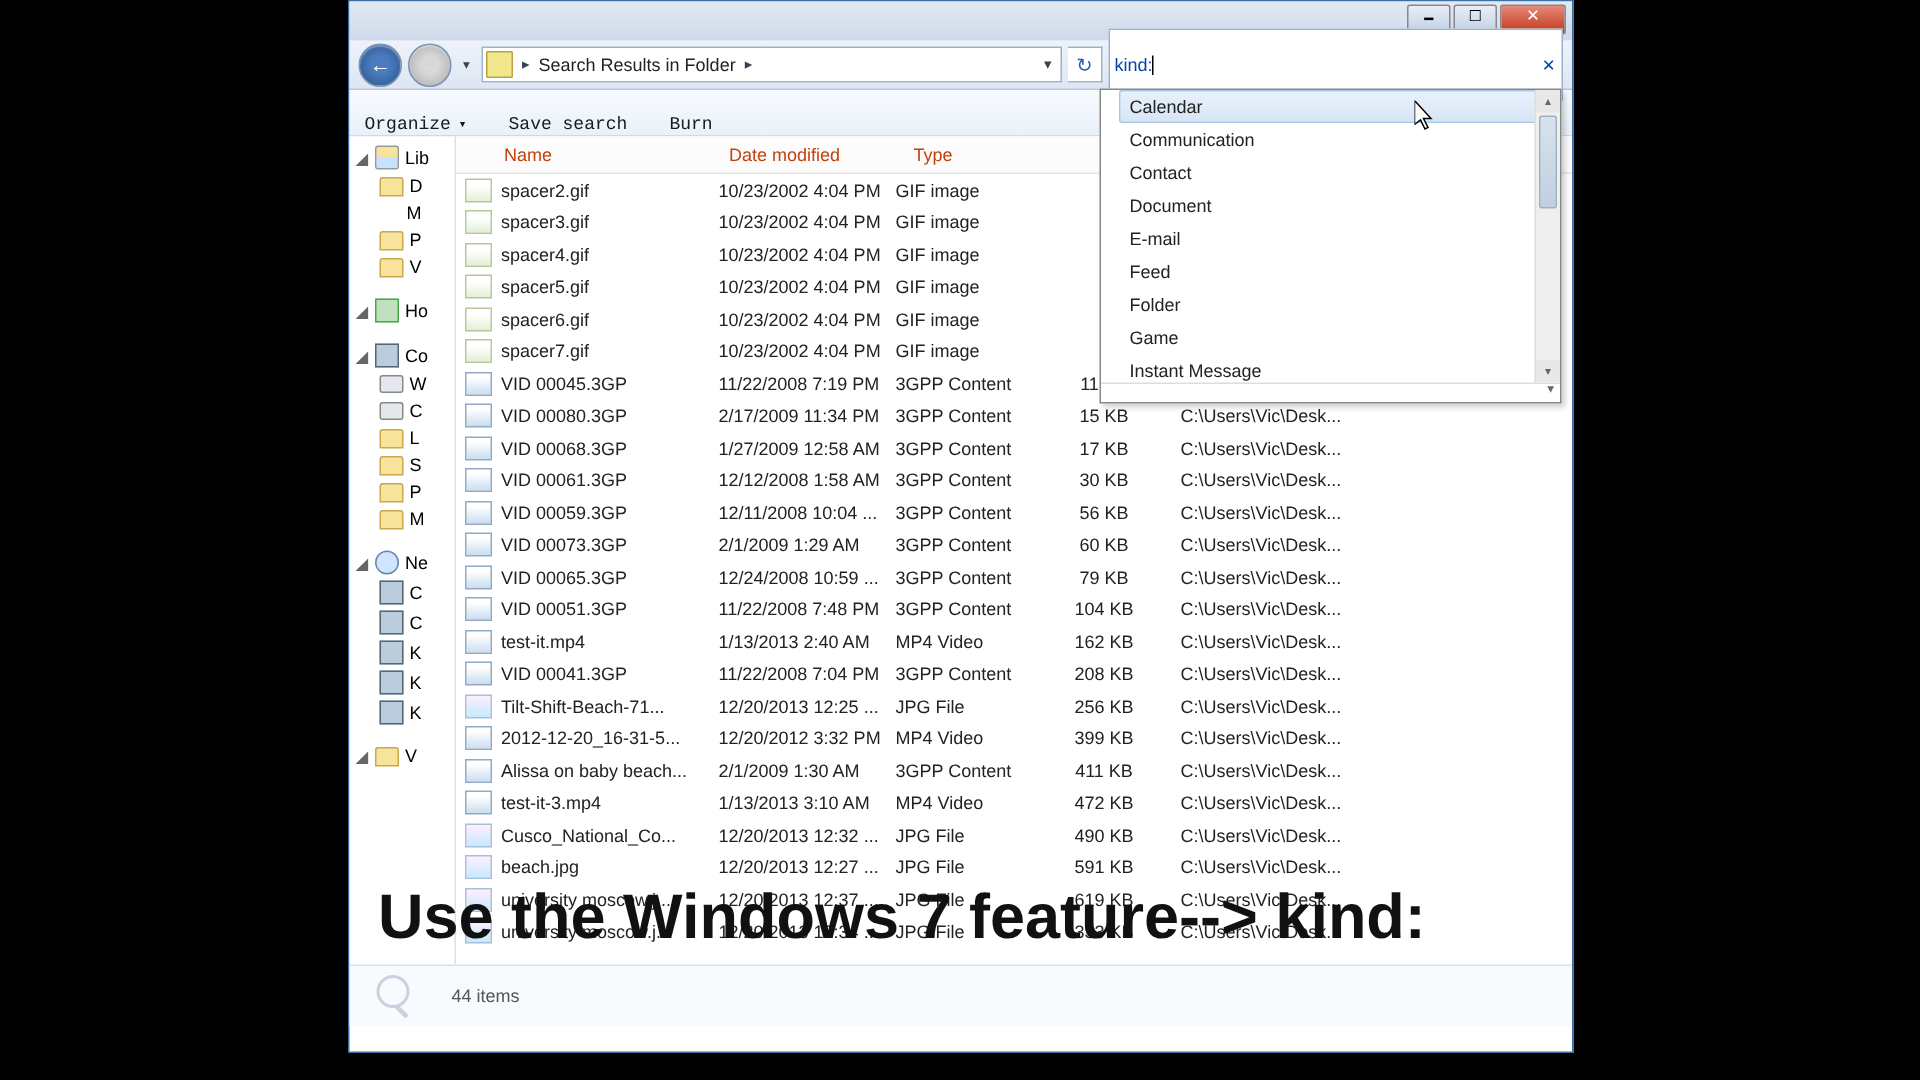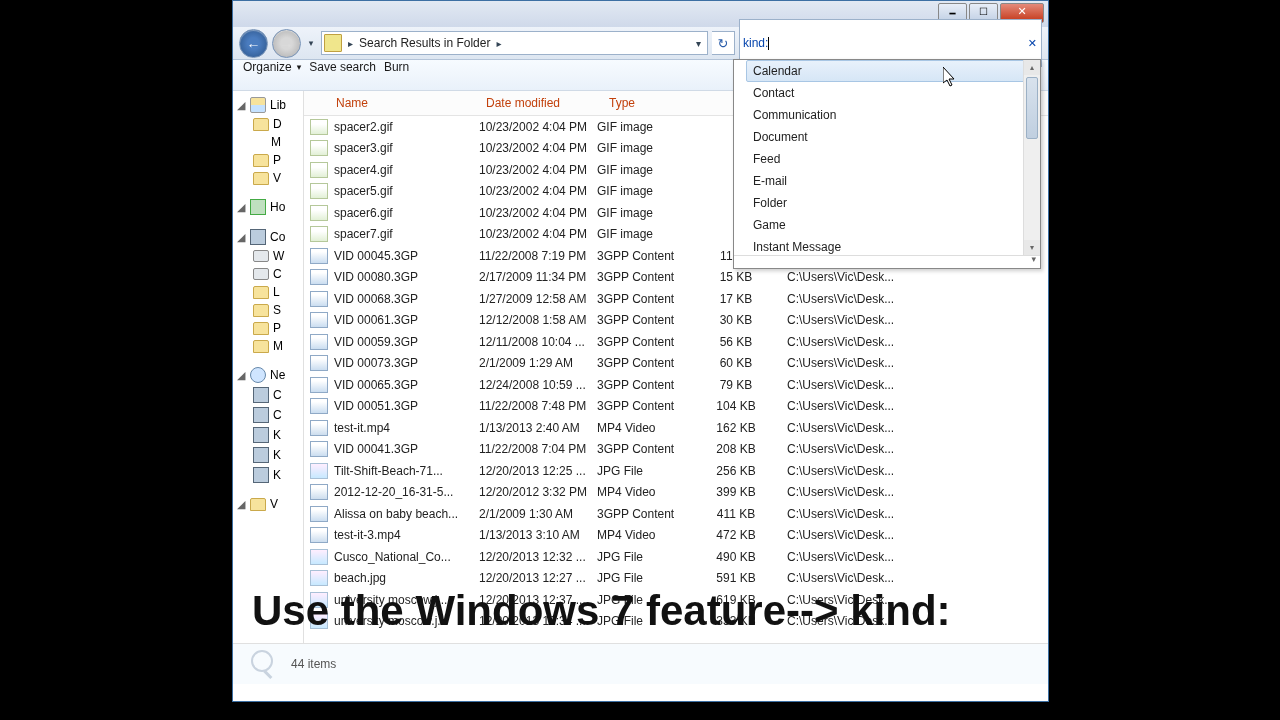--- a/index.html
+++ b/index.html
@@ -115,23 +115,24 @@
   @keyframes blink { 50% { opacity: 0; } }
   .search-clear {
     position:absolute; right:4px; color:#0645ad; font-size:11px; cursor:pointer;
   }
 
   .toolbar {
     height: 30px;
     background: linear-gradient(#f7fbff, #e9f1fa);
     border-bottom: 1px solid #d0dae6;
     display: flex;
-    align-items: flex-start;
+    align-items: flex-end;
     padding: 0 10px;
-    gap: 8px;
+    gap: 28px;
+    font-family: Liberation Mono, monospace;
   }
   .toolbar-btn {
     color:#1a1a1a; font-size:12px; display:flex; align-items:center; gap:5px;
   }
   .toolbar-btn.drop::after { content:"▾"; font-size:9px; }
 
   .splitbody {
     display: flex;
     height: 552px;
     background:#fff;
@@ -189,21 +190,21 @@
   .row .c { overflow:hidden; white-space:nowrap; text-overflow: ellipsis; }
   .c-name { width:145px; }
   .c-date { width:118px; }
   .c-type { width:106px; }
   .c-size { width:66px; text-align:center; padding-right: 6px;}
   .c-folder { flex:1; padding-left:12px; overflow:hidden; }
 
   .statusbar {
     height: 40px;
     border-top: 1px solid #e0e0e0;
-    display:flex; align-items:center; padding: 0 12px; gap:14px;
+    display:flex; align-items:center; padding: 0 12px; gap:24px;
     background:#f7fbfe;
   }
   .status-mag {
     width: 32px; height: 32px; position:relative;
   }
   .status-mag::before {
     content:""; position:absolute; width:18px; height:18px; border:2px solid #c9d3df; border-radius:50%; top:2px; left:6px;
   }
   .status-mag::after {
     content:""; position:absolute; width:10px; height:2.5px; background:#c9d3df; transform:rotate(45deg); bottom:5px; right:4px;
@@ -667,25 +668,25 @@
 
   <div class="statusbar">
     <div class="status-mag"></div>
     <div class="status-text">44 items</div>
   </div>
 
   <div class="suggest">
     <div class="suggest-inner">
       <div id="suggestions">
           <div class="sugg-item hover">Calendar</div>
+          <div class="sugg-item">Communication</div>
           <div class="sugg-item">Contact</div>
-          <div class="sugg-item">Communication</div>
           <div class="sugg-item">Document</div>
+          <div class="sugg-item">E-mail</div>
           <div class="sugg-item">Feed</div>
-          <div class="sugg-item">E-mail</div>
           <div class="sugg-item">Folder</div>
           <div class="sugg-item">Game</div>
           <div class="sugg-item">Instant Message</div>
         </div>
       <div class="sugg-scroll">
         <div class="sugg-scroll-up">▴</div>
         <div class="sugg-thumb"></div>
         <div class="sugg-scroll-down">▾</div>
       </div>
     </div>

